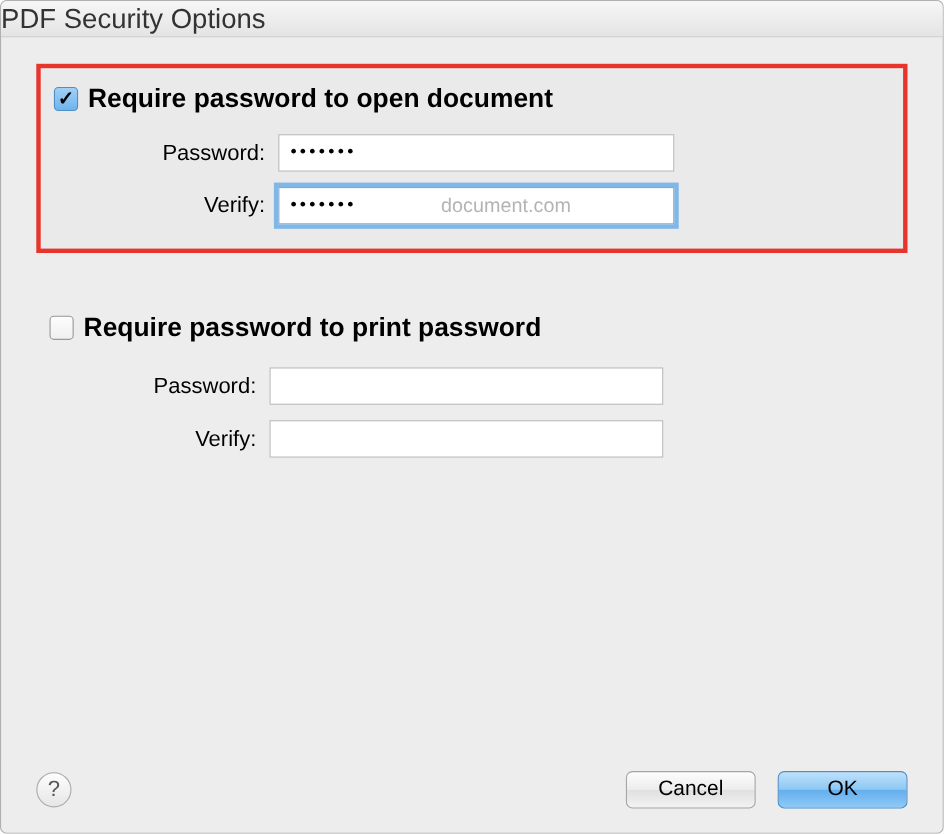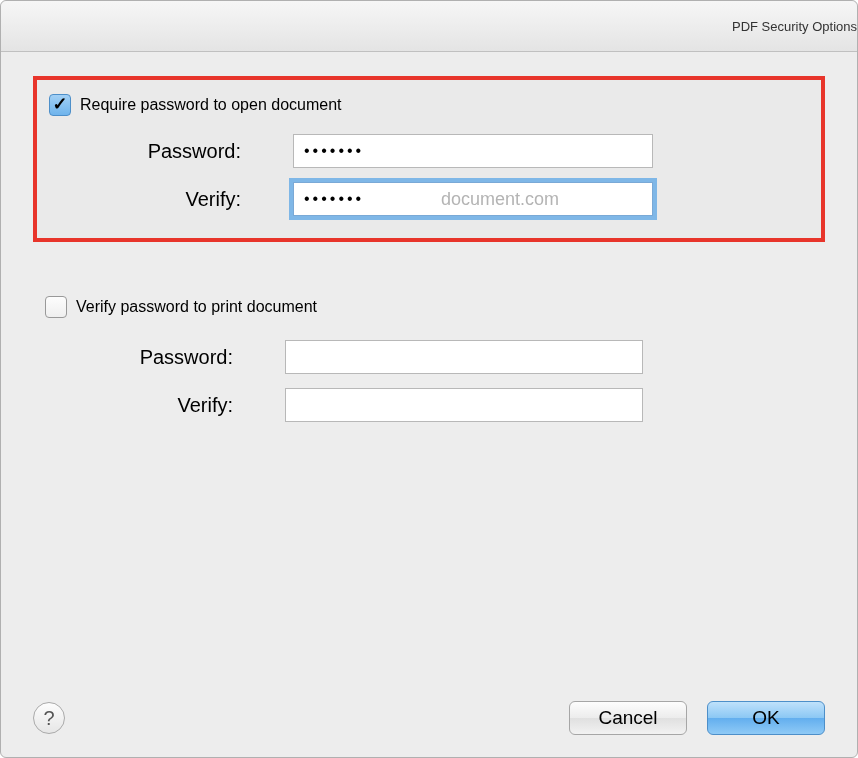--- a/index.html
+++ b/index.html
@@ -22,29 +22,29 @@
       width: 858px;
       height: 758px;
       background: #ededed;
       border: 1px solid #b0b0b0;
       border-radius: 6px;
       padding: 0;
       position: relative;
     }
     
     .title-bar {
-      height: 51px;
+      height: 33px;
       background: linear-gradient(to bottom, #f6f6f6 0%, #e4e4e4 100%);
       border-bottom: 1px solid #c0c0c0;
       border-top-left-radius: 6px;
       border-top-right-radius: 6px;
       display: flex;
       align-items: center;
-      justify-content: flex-end;
-      font-size: 13px;
+      justify-content: flex-start;
+      font-size: 25px;
       color: #333;
     }
     
     .content {
       padding: 24px 32px 20px 32px;
     }
     
     .highlight-box {
       border: 4px solid #e8352b;
       padding: 14px 16px 18px 12px;
@@ -81,30 +81,30 @@
       content: "✓";
       font-size: 18px;
       font-weight: bold;
       color: #000;
       line-height: 1;
       position: relative;
       top: -1px;
     }
     
     .checkbox-label {
-      font-size: 16px;
-      color: #000;
+      font-size: 24px;
+      color: #000;
+      font-weight: bold;
     }
     
     .field-row {
       display: flex;
       align-items: center;
       margin-bottom: 14px;
       padding-left: 0;
-      gap: 40px;
     }
     
     .field-label {
       width: 204px;
       text-align: right;
       font-size: 20px;
       color: #000;
       padding-right: 12px;
     }
     
@@ -254,21 +254,21 @@
         </div>
       </div>
 
     </div>
 
     <div class="section2">
 
 
       <div class="checkbox-row">
         <div class="checkbox"></div>
-        <span class="checkbox-label">Verify password to print document</span>
+        <span class="checkbox-label">Require password to print password</span>
       </div>
 
       <div class="fields-block">
         <div class="field-row">
           <span class="field-label">Password:</span>
           <input type="text" class="text-input" value="" style="">
         </div>
 
         <div class="field-row">
           <span class="field-label">Verify:</span>

